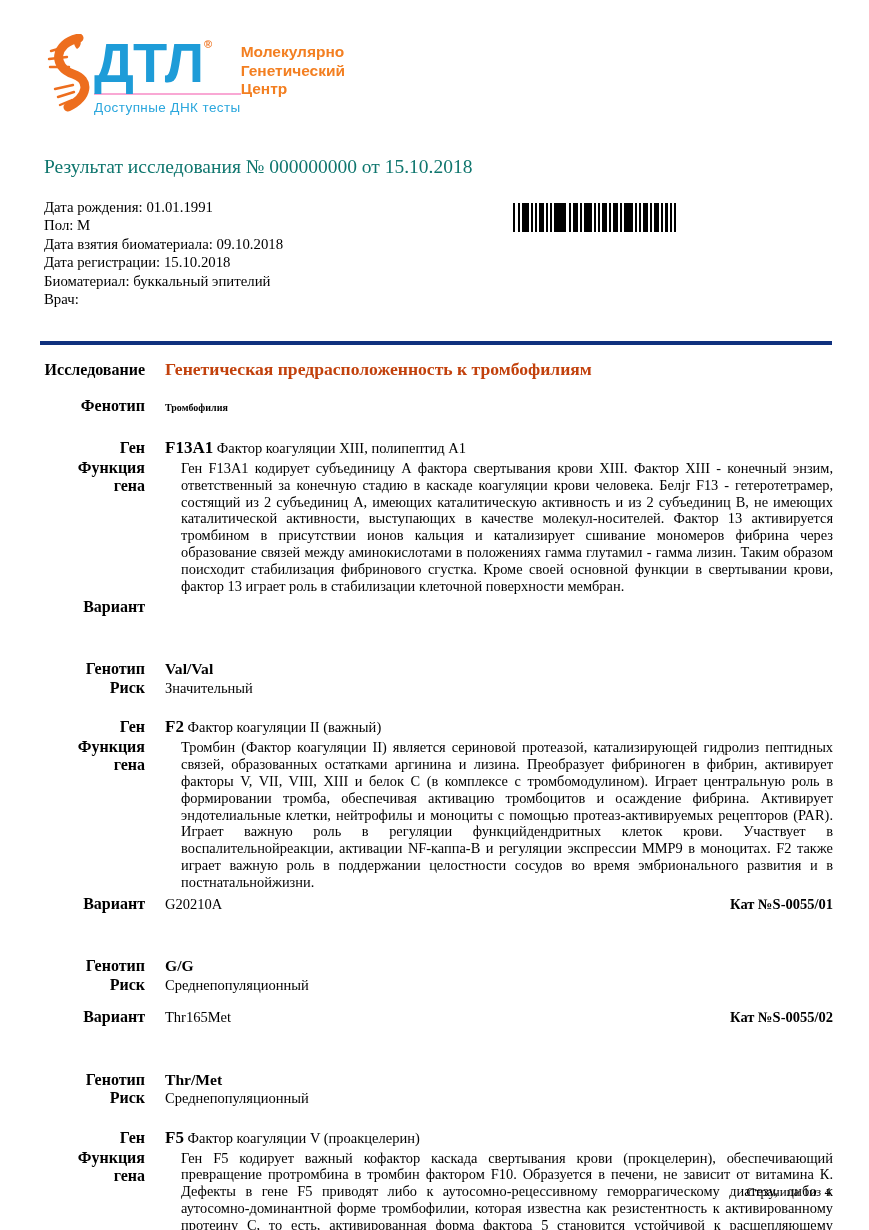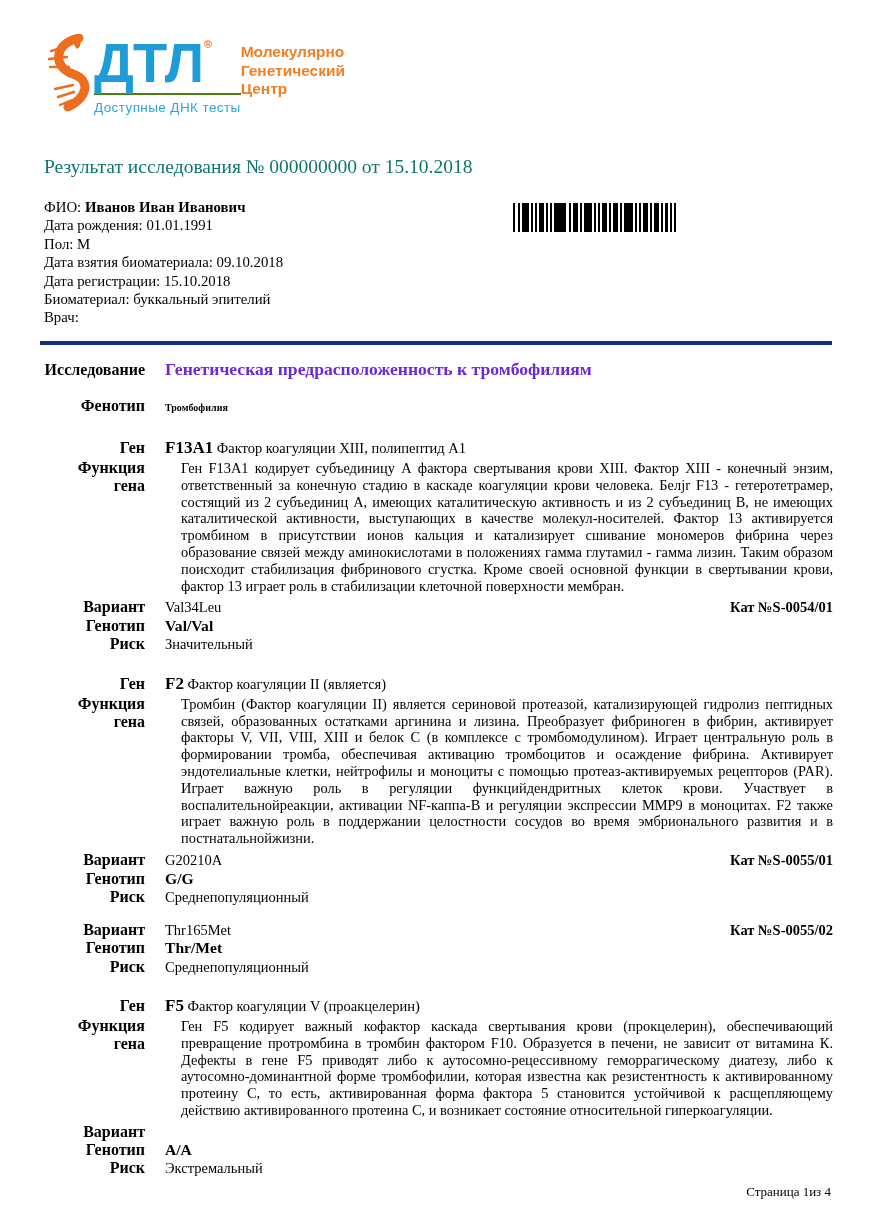--- a/index.html
+++ b/index.html
@@ -6,51 +6,51 @@
   body{width:869px;height:1230px;position:relative;font-family:"Liberation Serif","DejaVu Serif",serif;color:#000;}
   .page{position:absolute;inset:0;overflow:hidden;}
 
   
   .logo{position:absolute;left:46px;top:34px;display:flex;align-items:flex-start;font-family:"Liberation Sans","DejaVu Sans",sans-serif;}
   .helix{width:46px;height:80px;flex:0 0 auto;}
   .brandcol{margin-left:2px;}
   .brandline{display:flex;align-items:flex-start;}
   .brand{font-size:56px;line-height:58px;font-weight:bold;color:#1e9cd8;letter-spacing:-1px;}
   .regmark{font-size:11px;color:#ee7422;margin-top:4px;margin-left:1px;font-weight:bold;}
-  .tagwrap{border-top:2px solid #4d7c0f;margin-top:1px;padding-top:3px;}
+  .tagwrap{border-top:2px solid #f9a8d4;margin-top:1px;padding-top:3px;}
   .tagline{font-size:13.5px;color:#2ba7dd;letter-spacing:.4px;}
   .subtitle{margin-top:9px;font-size:15.5px;line-height:18.5px;font-weight:600;color:#f37f21;}
 
   
   .doc-title{position:absolute;left:44px;top:156px;font-size:19.5px;color:#0f766e;}
   .patient{position:absolute;left:44px;top:198px;font-size:14.8px;line-height:18.4px;}
   .patient .b{font-weight:bold;}
   .barcode{position:absolute;left:513px;top:203px;}
 
   
   .rule{position:absolute;left:40px;top:341px;width:792px;height:4px;background:#10317e;}
 
   
   .content{position:absolute;left:44px;top:352px;width:789px;}
   .row{display:grid;grid-template-columns:101px 668px;column-gap:20px;align-items:baseline;}
   .lbl{text-align:right;font-weight:bold;font-size:16px;line-height:18px;}
   .row-study{margin-top:6px;}
-  .study-val{font-size:17.6px;font-weight:bold;color:#6d28d9;line-height:22px;}
+  .study-val{font-size:17.6px;font-weight:bold;color:#c2410c;line-height:22px;}
   .row-pheno{margin-top:17px;}
   .pheno-val{font-size:10px;font-weight:bold;line-height:21px;}
   .gene-block{margin-top:19px;}
   .gene-head .gname{font-size:17px;font-weight:bold;}
   .gene-head{line-height:21px;font-size:14.5px;}
   .func .para{font-size:14.4px;line-height:16.8px;text-align:justify;margin-left:16px;}
   .vgroup{margin-top:4px;}
   .vgroup.later{margin-top:14px;}
   .sub{line-height:18.5px;font-size:14.5px;}
   .variant-line{display:flex;justify-content:space-between;}
   .cat{font-weight:bold;white-space:nowrap;}
-  .geno{font-weight:bold;font-size:15.6px;}
+  .geno{font-weight:bold;font-size:15.6px;margin-top:44px;}
 
   .footer{position:absolute;right:38px;top:1184px;font-size:13px;}
 </style>
 </head>
 <body>
 
 <div class="page">
 
   <div class="logo">
     <svg class="helix" viewBox="0 0 46 80">
@@ -77,21 +77,20 @@
     <div class="subtitle">
       <div>Молекулярно</div>
       <div>Генетический</div>
       <div>Центр</div>
     </div>
   </div>
 
   <div class="doc-title">Результат исследования № 000000000 от 15.10.2018</div>
 
   <div class="patient">
-    <div><span>ФИО:</span> <span class="b">Иванов Иван Иванович</span></div>
     <div><span>Дата рождения:</span> <span>01.01.1991</span></div>
     <div><span>Пол:</span> <span>М</span></div>
     <div><span>Дата взятия биоматериала:</span> <span>09.10.2018</span></div>
     <div><span>Дата регистрации:</span> <span>15.10.2018</span></div>
     <div><span>Биоматериал:</span> <span>буккальный эпителий</span></div>
     <div><span>Врач:</span> <span></span></div>
   </div>
 
   <svg class="barcode" width="163" height="29" viewBox="0 0 163 29">
     <g fill="#000">
@@ -146,40 +145,36 @@
         <div class="lbl">Ген</div>
         <div><span class="gname">F13A1</span> <span>Фактор коагуляции XIII, полипептид А1</span></div>
       </div>
       <div class="row func">
         <div class="lbl">Функция гена</div>
         <div class="para">Ген F13A1 кодирует субъединицу А фактора свертывания крови XIII. Фактор XIII - конечный энзим, ответственный за конечную стадию в каскаде коагуляции крови человека. Белjr F13 - гетеротетрамер, состящий из 2 субъединиц А, имеющих каталитическую активность и из 2 субъединиц В, не имеющих каталитической активности, выступающих в качестве молекул-носителей. Фактор 13 активируется тромбином в присутствии ионов кальция и катализирует сшивание мономеров фибрина через образование связей между аминокислотами в положениях гамма глутамил - гамма лизин. Таким образом поисходит стабилизация фибринового сгустка. Кроме своей основной функции в свертывании крови, фактор 13 играет роль в стабилизации клеточной поверхности мембран.</div>
       </div>
       <div class="vgroup">
         <div class="row sub">
           <div class="lbl">Вариант</div>
-          <div class="variant-line">
-              <span>Val34Leu</span>
-              <span class="cat">Кат №S-0054/01</span>
-            </div>
         </div>
         <div class="row sub">
           <div class="lbl">Генотип</div>
           <div class="geno">Val/Val</div>
         </div>
         <div class="row sub">
           <div class="lbl">Риск</div>
           <div>Значительный</div>
         </div>
       </div>
     </div>
 
     <div class="gene-block">
       <div class="row gene-head">
         <div class="lbl">Ген</div>
-        <div><span class="gname">F2</span> <span>Фактор коагуляции II (является)</span></div>
+        <div><span class="gname">F2</span> <span>Фактор коагуляции II (важный)</span></div>
       </div>
       <div class="row func">
         <div class="lbl">Функция гена</div>
         <div class="para">Тромбин (Фактор коагуляции II) является сериновой протеазой, катализирующей гидролиз пептидных связей, образованных остатками аргинина и лизина. Преобразует фибриноген в фибрин, активирует факторы V, VII, VIII, XIII и белок С (в комплексе с тромбомодулином). Играет центральную роль в формировании тромба, обеспечивая активацию тромбоцитов и осаждение фибрина. Активирует эндотелиальные клетки, нейтрофилы и моноциты с помощью протеаз-активируемых рецепторов (PAR). Играет важную роль в регуляции функцийдендритных клеток крови. Участвует в воспалительнойреакции, активации NF-каппа-B и регуляции экспрессии MMP9 в моноцитах. F2 также играет важную роль в поддержании целостности сосудов во время эмбрионального развития и в постнатальнойжизни.</div>
       </div>
       <div class="vgroup">
         <div class="row sub">
           <div class="lbl">Вариант</div>
           <div class="variant-line">
               <span>G20210A</span>

